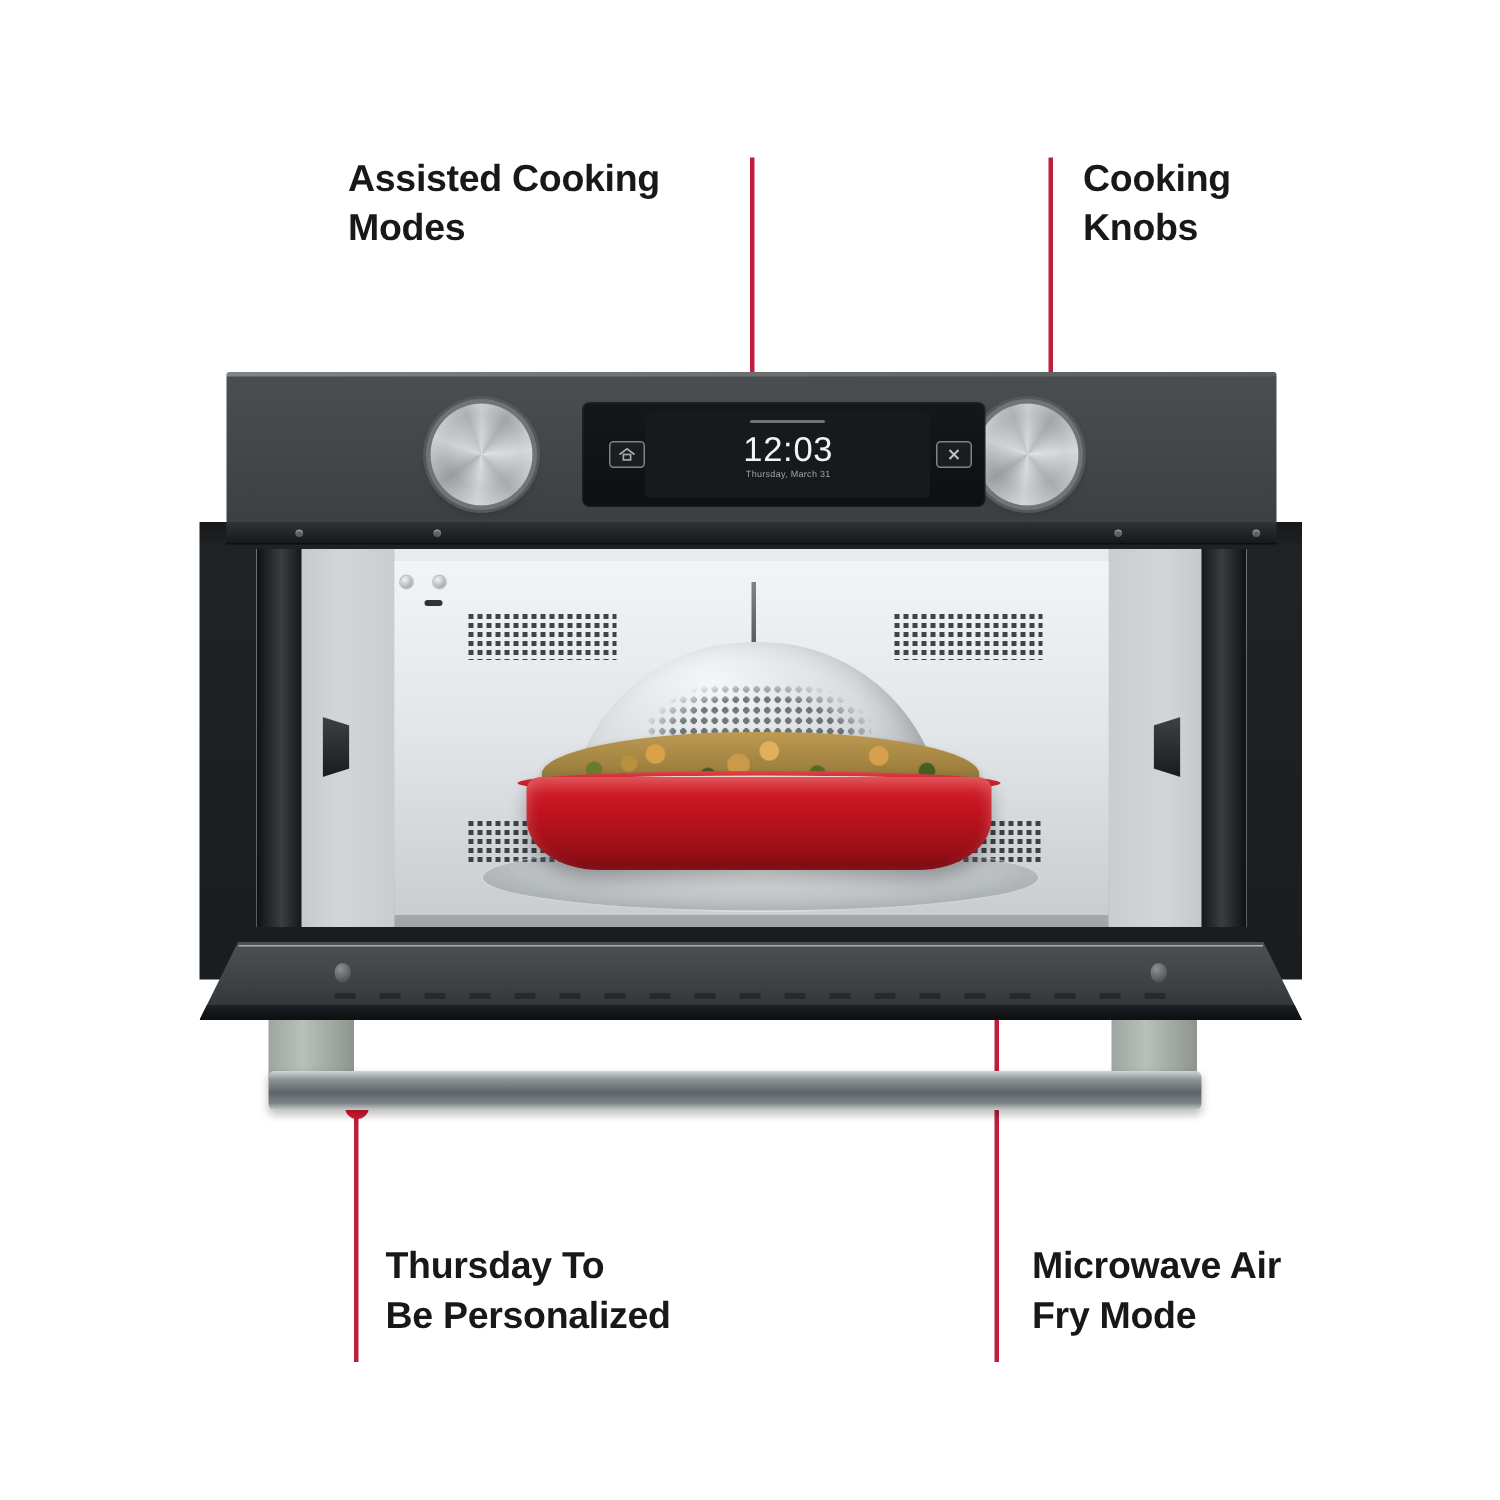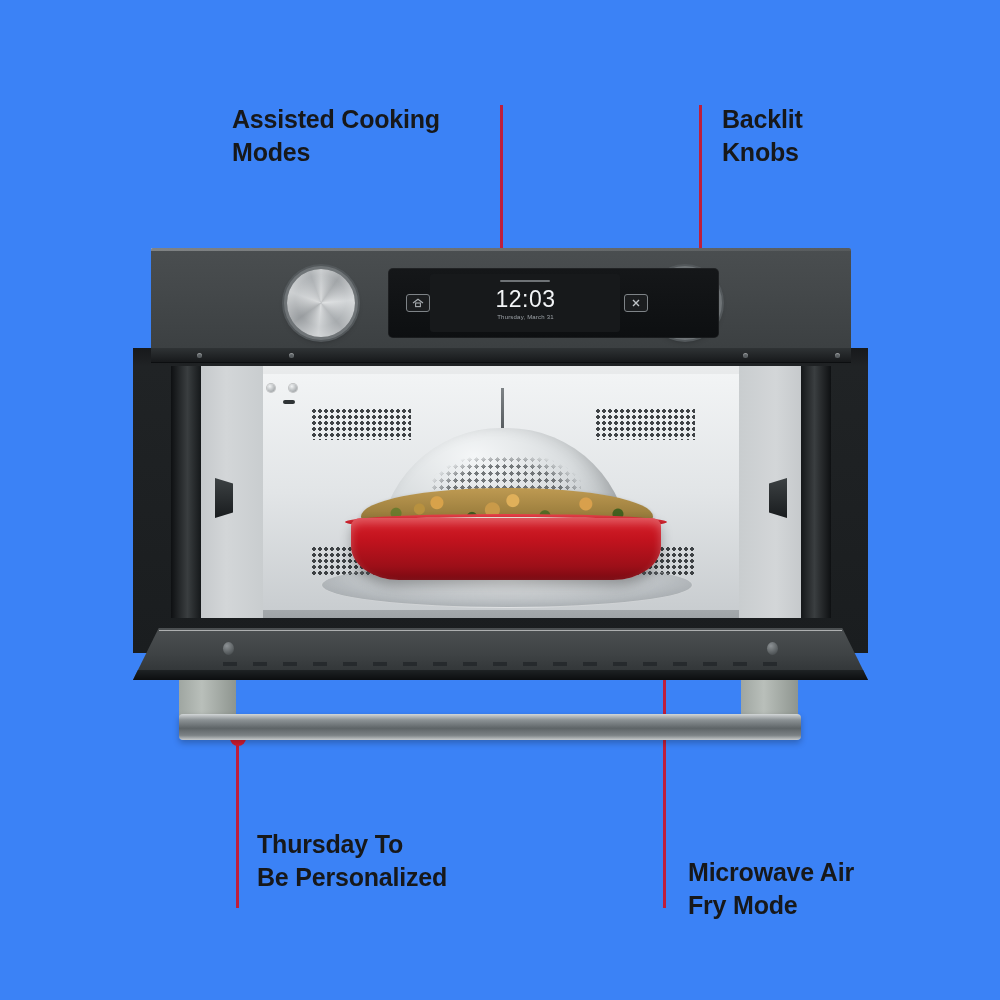--- a/index.html
+++ b/index.html
@@ -8,39 +8,39 @@
     padding: 0;
     background: #EDE4DF;
   }
   body {
     font-family: "Liberation Sans", sans-serif;
   }
   #stage {
     position: relative;
     width: 1000px;
     height: 1000px;
-    background: #3b82f6;
+    background: #ffffff;
     overflow: hidden;
   }
 
   
   .callout-label {
     position: absolute;
     font-family: "Liberation Sans", sans-serif;
     font-weight: bold;
     font-size: 25px;
     line-height: 1.30;
     color: #17181A;
     letter-spacing: -0.2px;
     white-space: pre-line;
   }
   #label-assisted { left: 232px; top: 103px; width: 300px; }
   #label-backlit  { left: 722px; top: 103px; width: 210px; }
   #label-designed { left: 257px; top: 828px; width: 300px; }
-  #label-airfry   { left: 688px; top: 828px; width: 290px; margin-top: 28px; }
+  #label-airfry   { left: 688px; top: 828px; width: 290px; }
 
   
   .cl-line {
     position: absolute;
     background: #BE1E3C;
   }
   .cl-dot {
     position: absolute;
     background: #D31C32;
     border-radius: 50%;
@@ -85,21 +85,21 @@
   #panel-sheen {
     position: absolute;
     left: 0; top: 0; width: 100%; height: 3px;
     background: linear-gradient(90deg, rgba(255,255,255,0.30), rgba(255,255,255,0.07));
   }
   
   #touchscreen {
     position: absolute;
     left: 237px;
     top: 20px;
-    width: 331px;
+    width: 269px;
     height: 70px;
     background: linear-gradient(180deg,#151719 0%, #0D0F11 100%);
     border-radius: 5px;
     box-shadow: inset 0 0 0 1px rgba(255,255,255,0.05);
   }
   #screen-inner {
     position: absolute;
     left: 42px; top: 6px;
     width: 190px; height: 58px;
     background: #17191B;
@@ -434,21 +434,21 @@
   }
 </style>
 </head>
 <body>
 
 <div id="stage">
 
   <div class="callout-label" id="label-assisted">Assisted Cooking
 Modes</div>
 
-  <div class="callout-label" id="label-backlit">Backlit
+  <div class="callout-label" id="label-backlit">Cooking
 Knobs</div>
 
   <div class="callout-label" id="label-designed">Thursday To
 Be Personalized</div>
 
   <div class="callout-label" id="label-airfry">Microwave Air
 Fry Mode</div>
 
   <div class="cl-line" id="line-assisted"></div>
   <div class="cl-dot" id="dot-assisted"></div>

